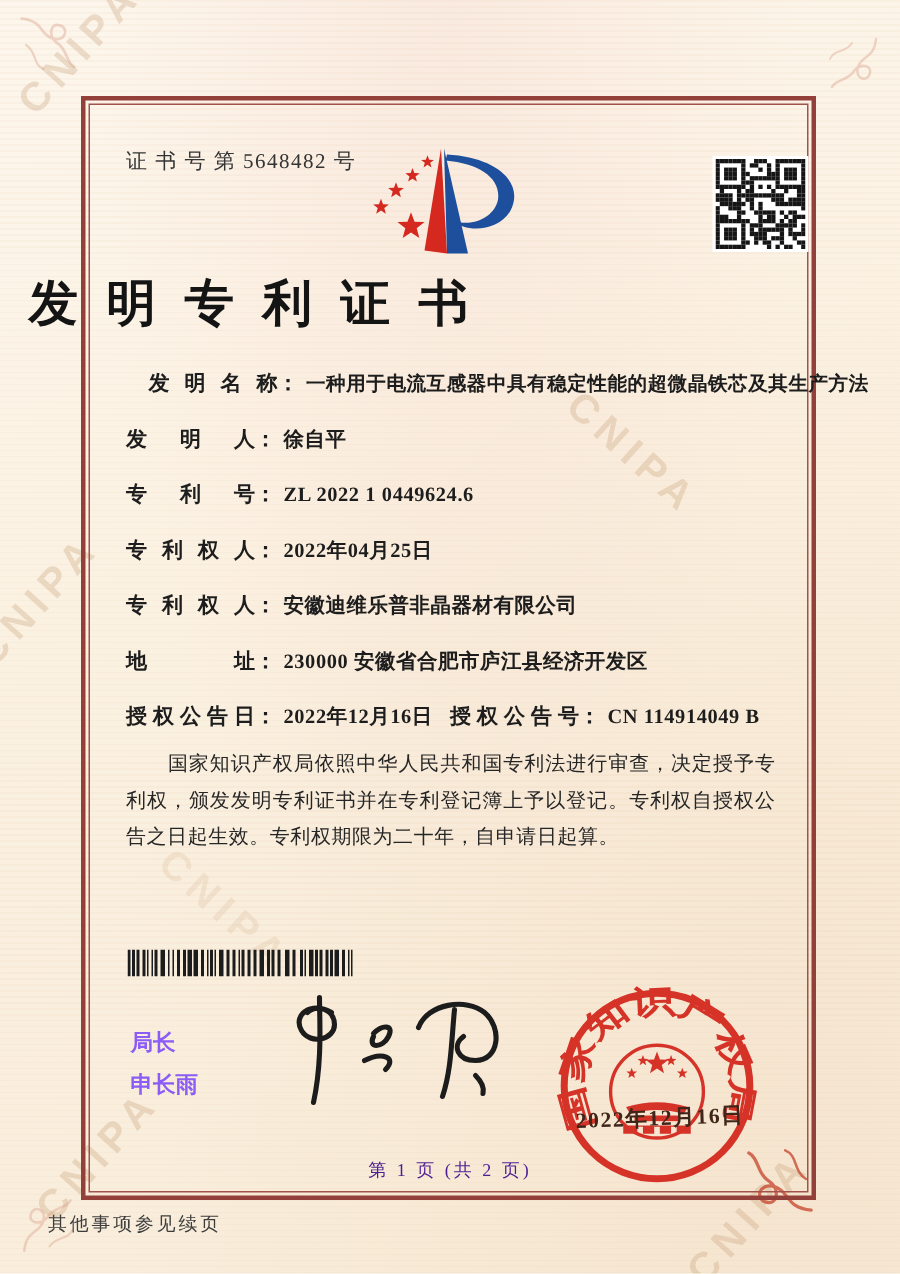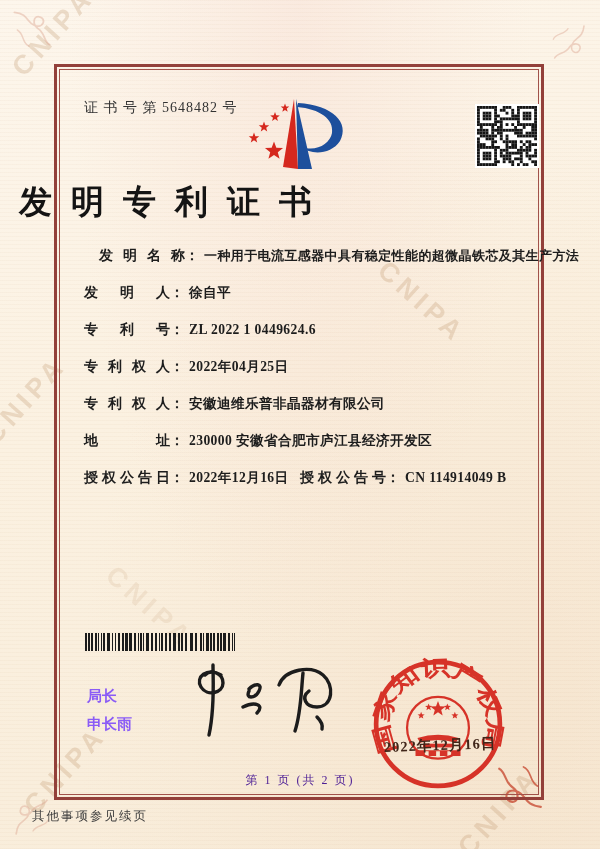--- a/index.html
+++ b/index.html
@@ -391,20 +391,21 @@
   </div>
   <div class="frow" style="top:222px;">
     <span class="flabel">授权公告日</span><span class="fcolon">：</span><span class="fvalue">2022年12月16日</span>
     <span class="pair2">
       <span class="flabel">授权公告号</span><span class="fcolon">：</span><span class="fvalue">CN 114914049 B</span>
     </span>
   </div>
 </div>
 
 <div class="paras">
+  <p>国家知识产权局依照中华人民共和国专利法进行审查，决定授予专利权，颁发发明专利证书并在专利登记簿上予以登记。专利权自授权公告之日起生效。专利权期限为二十年，自申请日起算。</p>
 </div>
 
 <svg class="barcode" width="152" height="18" viewBox="0 0 152 18">
     <g fill="#1c1c1c">
       <rect x="0" y="0" width="2" height="18"></rect>
       <rect x="3" y="0" width="2" height="18"></rect>
       <rect x="6" y="0" width="2" height="18"></rect>
       <rect x="10" y="0" width="2" height="18"></rect>
       <rect x="13" y="0" width="1" height="18"></rect>
       <rect x="16" y="0" width="1" height="18"></rect>

